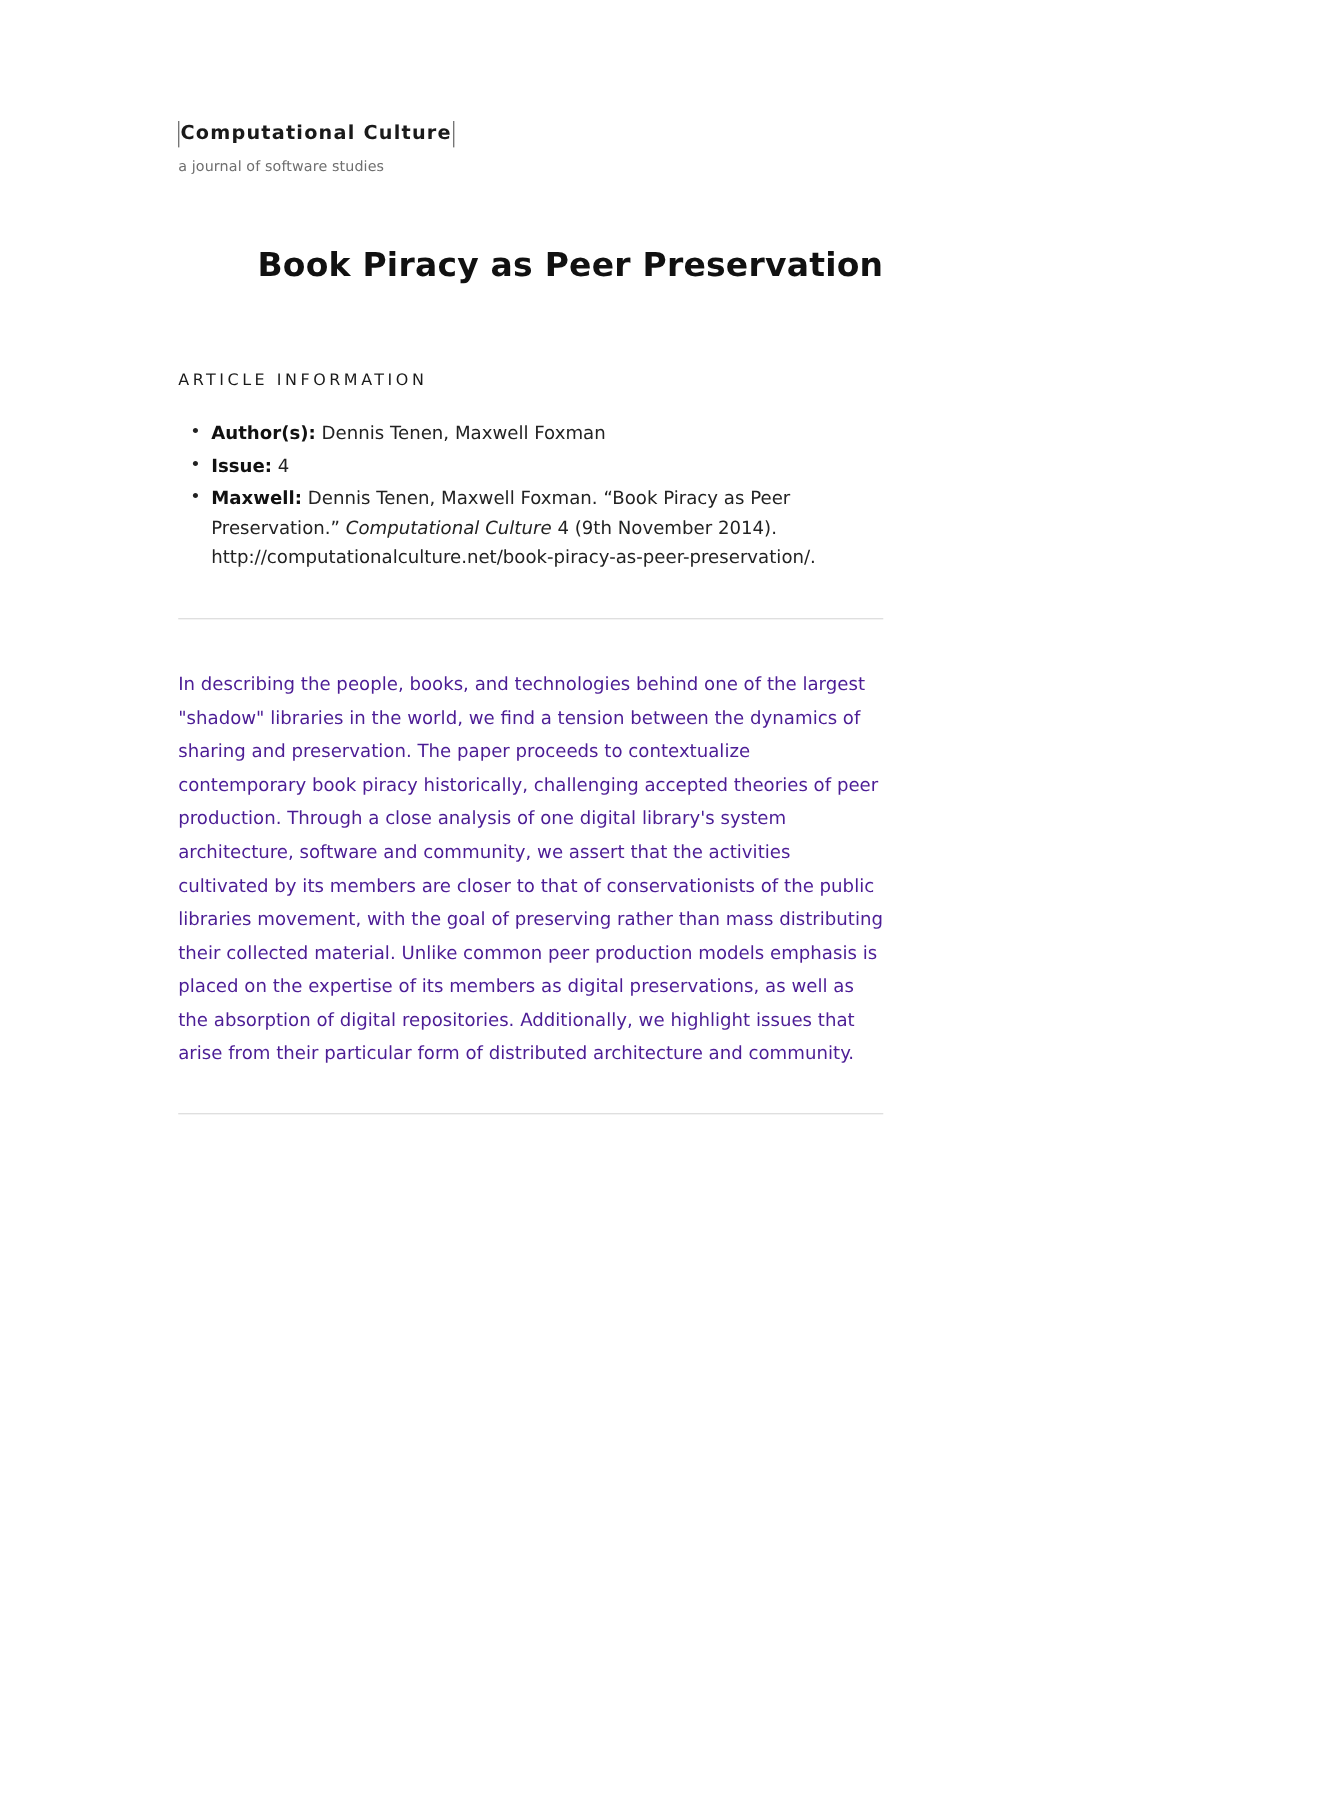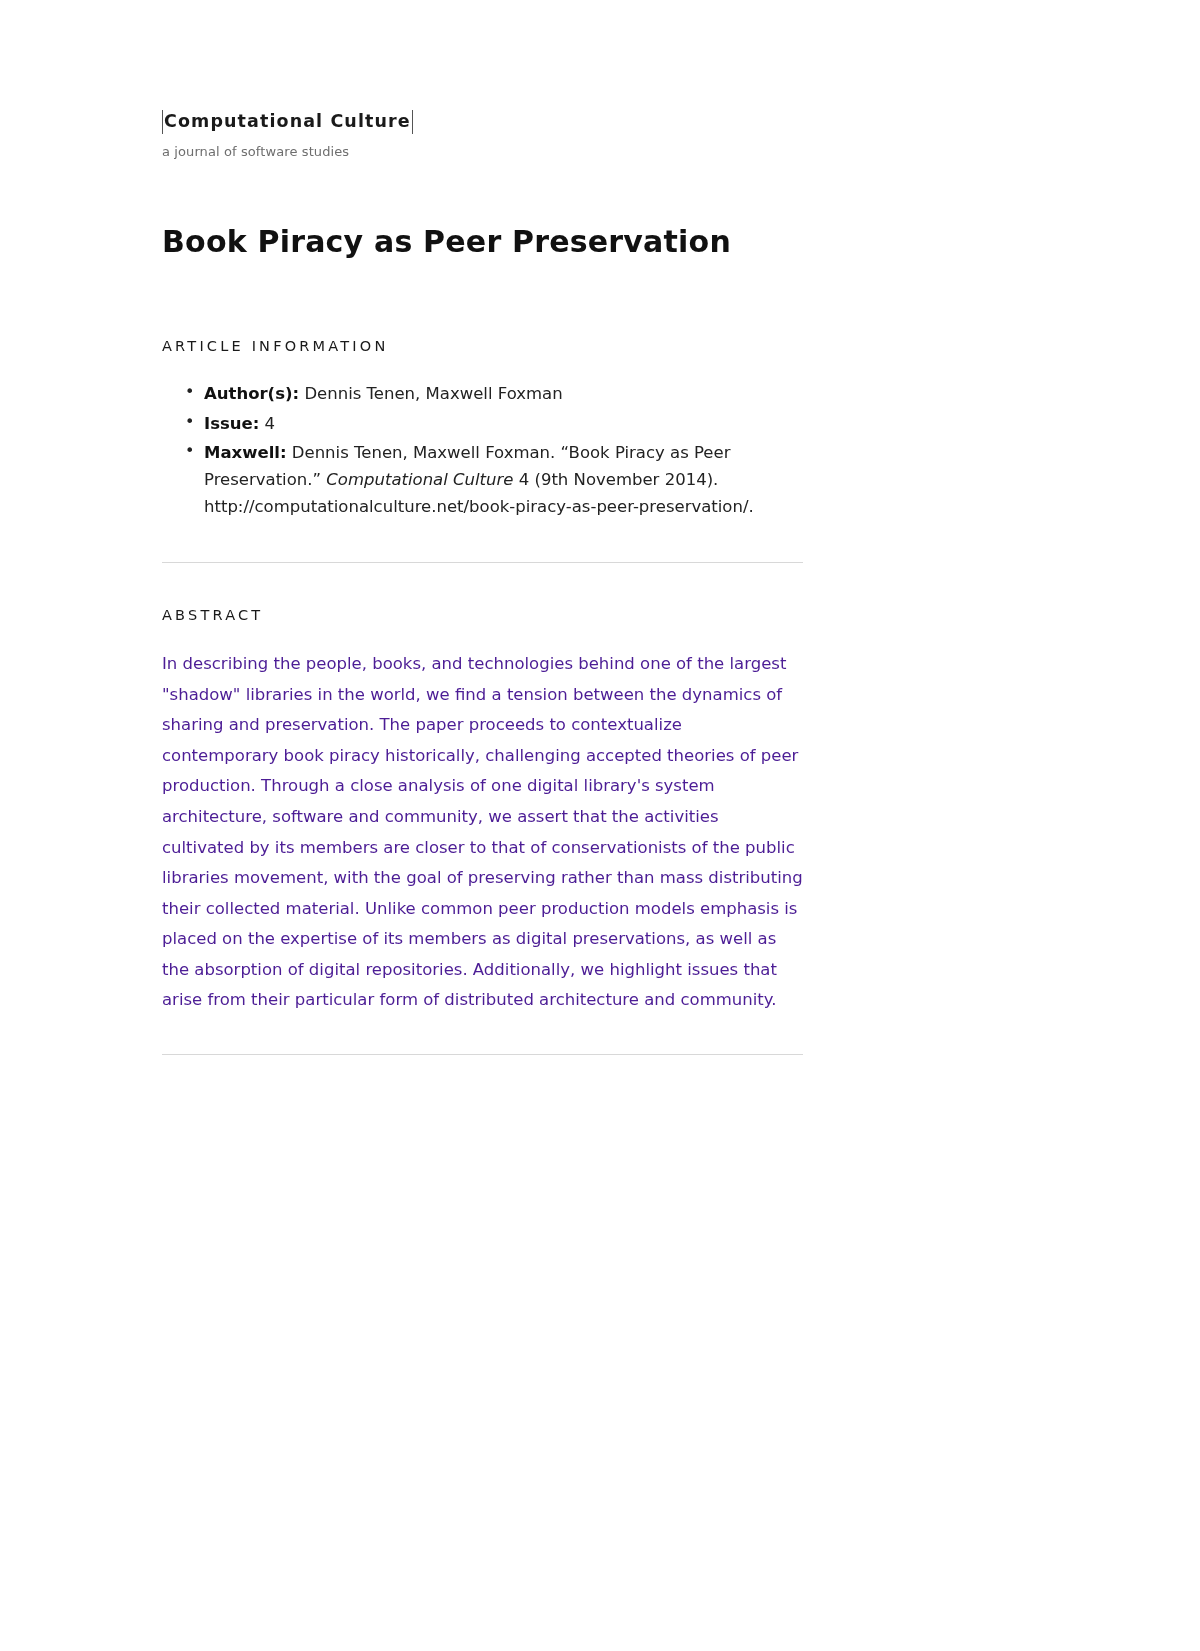--- a/index.html
+++ b/index.html
@@ -45,36 +45,37 @@
   }
 
   
   .article-title {
     font-size: 30px;
     font-weight: bold;
     letter-spacing: 0.2px;
     color: #111111;
     line-height: 1.25;
     margin: 0 0 78px 0;
+    text-align: right;
   }
 
   
   .section-heading {
     font-size: 14.5px;
     font-weight: normal;
     letter-spacing: 3.2px;
     color: #1a1a1a;
     text-transform: uppercase;
     margin: 0 0 26px 0;
   }
 
   
   ul.info-list {
     list-style: none;
-    margin: 16px;
+    margin: 4px;
     padding: 0;
   }
   ul.info-list li {
     position: relative;
     padding-left: 26px;
     font-size: 16.5px;
     line-height: 1.65;
     color: #222222;
     margin-bottom: 2px;
   }
@@ -143,19 +144,18 @@
         <span>Dennis Tenen, Maxwell Foxman. “Book Piracy as Peer Preservation.”</span>
         <span class="italic">Computational Culture</span>
         <span>4 (9th November 2014). http://computationalculture.net/book-piracy-as-peer-preservation/.</span>
       </li>
     </ul>
   </section>
 
   <hr class="rule">
 
   <section class="abstract-block">
-    <h2 class="section-heading">Abstract</h2>
     <p class="abstract-text">In describing the people, books, and technologies behind one of the largest "shadow" libraries in the world, we find a tension between the dynamics of sharing and preservation. The paper proceeds to contextualize contemporary book piracy historically, challenging accepted theories of peer production. Through a close analysis of one digital library's system architecture, software and community, we assert that the activities cultivated by its members are closer to that of conservationists of the public libraries movement, with the goal of preserving rather than mass distributing their collected material. Unlike common peer production models emphasis is placed on the expertise of its members as digital preservations, as well as the absorption of digital repositories. Additionally, we highlight issues that arise from their particular form of distributed architecture and community.</p>
   </section>
 
   <hr class="bottom-rule">
 
 </div>
 
 </body></html>

